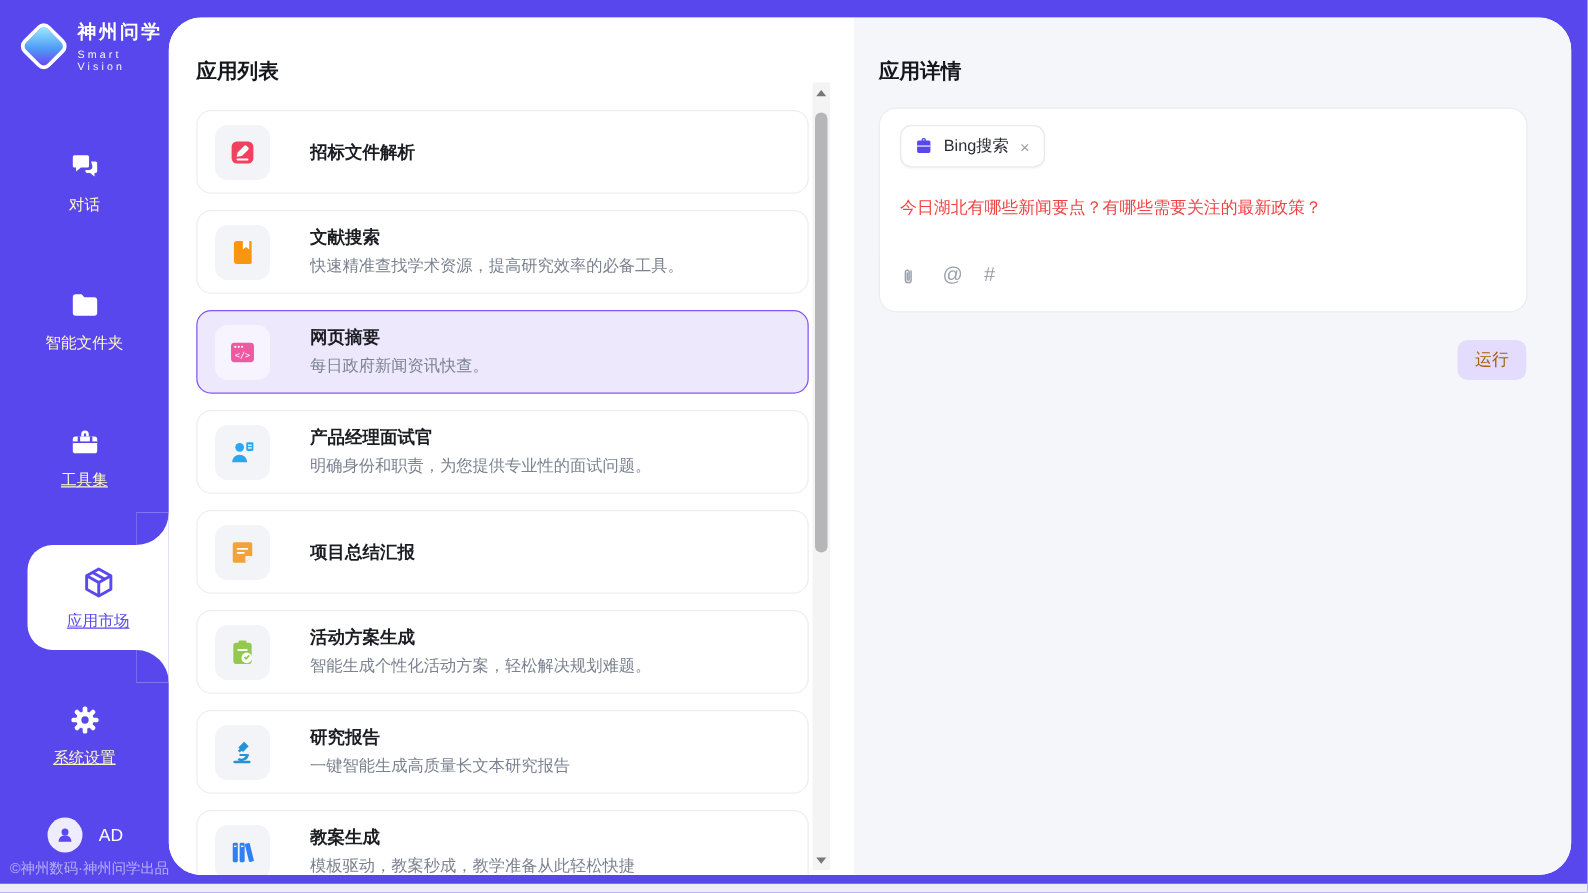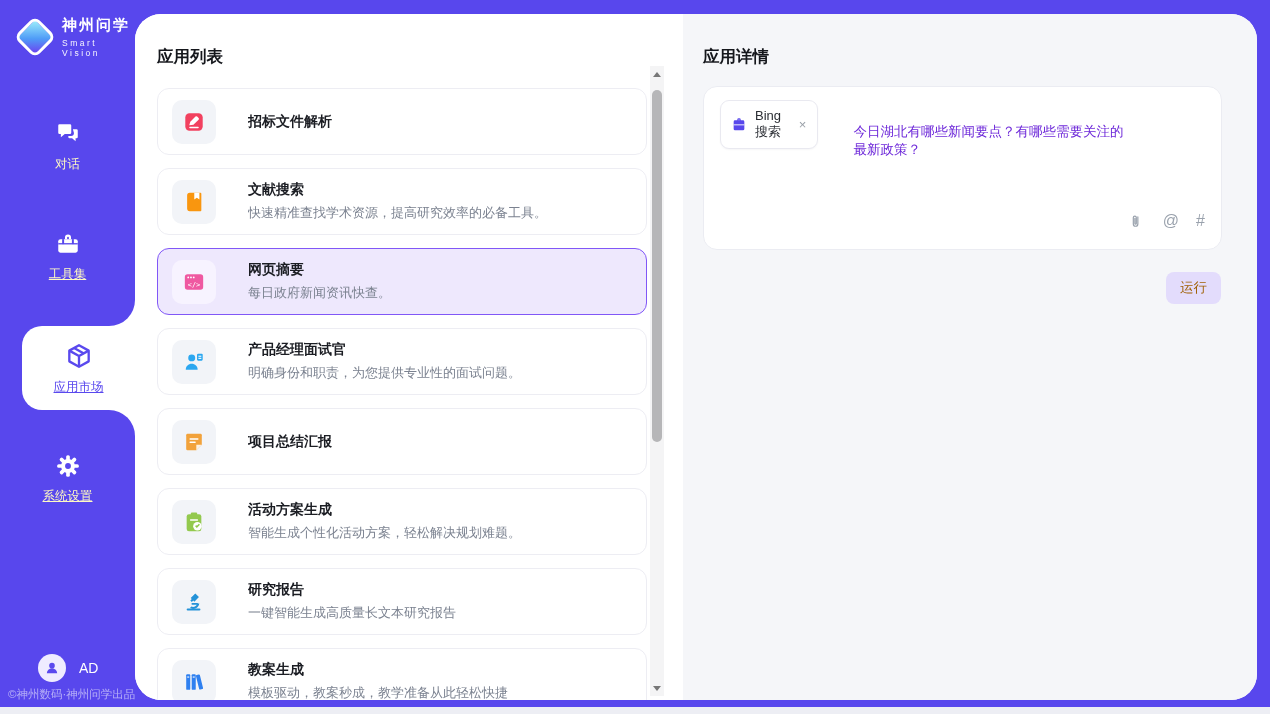--- a/index.html
+++ b/index.html
@@ -64,30 +64,30 @@
   .scroll-arrow { position:absolute; left:0; width:14px; height:16px; display:flex; align-items:center; justify-content:center; cursor:pointer; }
   .scroll-arrow.up { top:0; } .scroll-arrow.down { bottom:0; }
   .tri-up { width:0; height:0; border-left:4px solid transparent; border-right:4px solid transparent; border-bottom:5px solid #777; }
   .tri-down { width:0; height:0; border-left:4px solid transparent; border-right:4px solid transparent; border-top:5px solid #777; }
   .scroll-thumb { position:absolute; left:2px; top:24px; width:10px; height:352px; background:#b6b6b8; border-radius:5px; cursor:grab; }
   
   .detail-panel { flex:1; background:#f5f6f9; padding:32px 0 0 20px; position:relative; }
   .detail-card {
     margin-top:18px; width:519px; height:164px; background:#fff;
     border:1px solid #ebecf2; border-radius:14px; padding:13px 16px;
-    display:flex; flex-direction:row;
+    display:flex; flex-direction:column;
   }
   .tool-tag {
     align-self:flex-start; display:inline-flex; align-items:center; gap:8px;
     border:1px solid #e9e9f0; border-radius:9px; padding:7px 10px; background:#fff;
     box-shadow:0 1px 2px rgba(20,20,40,.04);
   }
   .tool-tag .tag-label { font-size:13px; color:#2a2d33; }
   .tag-close { font-size:13px; color:#9aa0a8; cursor:pointer; padding:0 1px; }
-  .query-text { margin-top:23px; font-size:13.5px; color:#6d28d9; cursor:text;margin-left:35px; }
+  .query-text { margin-top:23px; font-size:13.5px; color:#ef4444; cursor:text; }
   .attach-row { margin-top:auto; padding-bottom:6px; display:flex; align-items:center; gap:17px; color:#9aa2ad; }
   .attach-row .glyph { font-size:16px; color:#9aa2ad; cursor:pointer; }
   .run-btn {
     position:absolute; right:36px; top:258px;
     border:none; border-radius:8px; padding:7px 14px;
     background:#e3dcfc; color:#a16207; font-size:13.5px; cursor:pointer;
     font-family:inherit;
   }
   .bottom-strip { position:absolute; left:0; bottom:0; width:1270px; height:7px; background:#edeef4; }
   svg { display:block; }
@@ -108,20 +108,28 @@
     <div class="nav-item">
       <span>
         <svg width="26" height="26" viewBox="0 0 24 24" fill="#fff">
           <path d="M3 4.2A1.2 1.2 0 014.2 3h9.6A1.2 1.2 0 0115 4.2v6.6a1.2 1.2 0 01-1.2 1.2H9l-3.6 3v-3H4.2A1.2 1.2 0 013 10.8z"></path>
           <path d="M16.5 7.5h3.3A1.2 1.2 0 0121 8.7v6.1a1.2 1.2 0 01-1.2 1.2h-.8v2.7l-3.2-2.7h-2.3a1.2 1.2 0 01-1.2-1.2v-1h2.5a2.7 2.7 0 002.7-2.7z"></path>
         </svg>
       </span>
       <span class="nav-label">对话</span>
     </div>
 
+    <div class="nav-item">
+      <span>
+        <svg width="26" height="26" viewBox="0 0 24 24" fill="#fff">
+          <path d="M3 6.2A2.2 2.2 0 015.2 4h4.3l2 2.2h7.3A2.2 2.2 0 0121 8.4v9.4a2.2 2.2 0 01-2.2 2.2H5.2A2.2 2.2 0 013 17.8z"></path>
+        </svg>
+      </span>
+      <span class="nav-label">智能文件夹</span>
+    </div>
 
     <div class="nav-item">
       <span>
         <svg width="26" height="26" viewBox="0 0 24 24" fill="#fff">
           <path d="M9.2 7.5V6a2.8 2.8 0 015.6 0v1.5h-2V6a.8.8 0 00-1.6 0v1.5z"></path>
           <rect x="3" y="7.5" width="18" height="12.5" rx="2"></rect>
           <rect x="6.6" y="7.5" width="1.8" height="4.6" fill="#5847ED"></rect>
           <rect x="15.6" y="7.5" width="1.8" height="4.6" fill="#5847ED"></rect>
           <rect x="3" y="11.2" width="18" height="1.2" fill="#5847ED"></rect>
         </svg>

